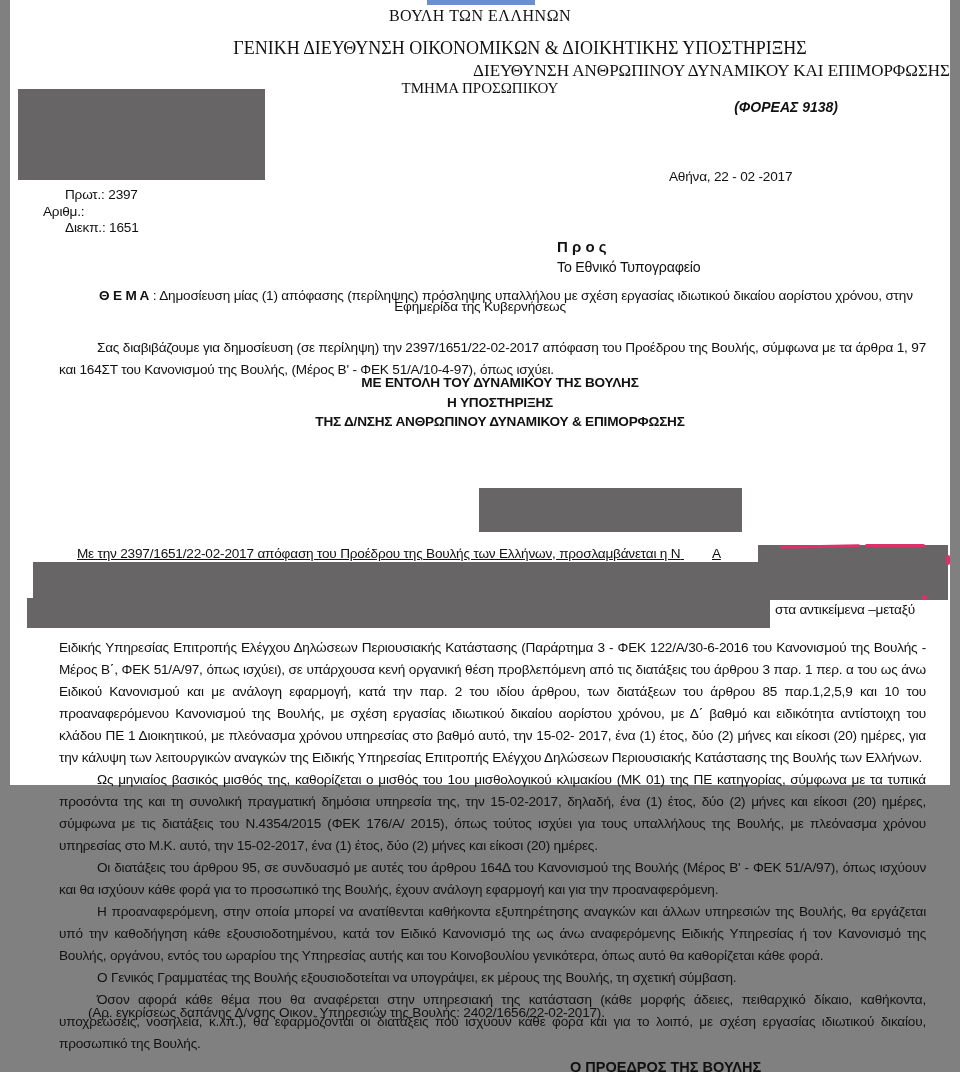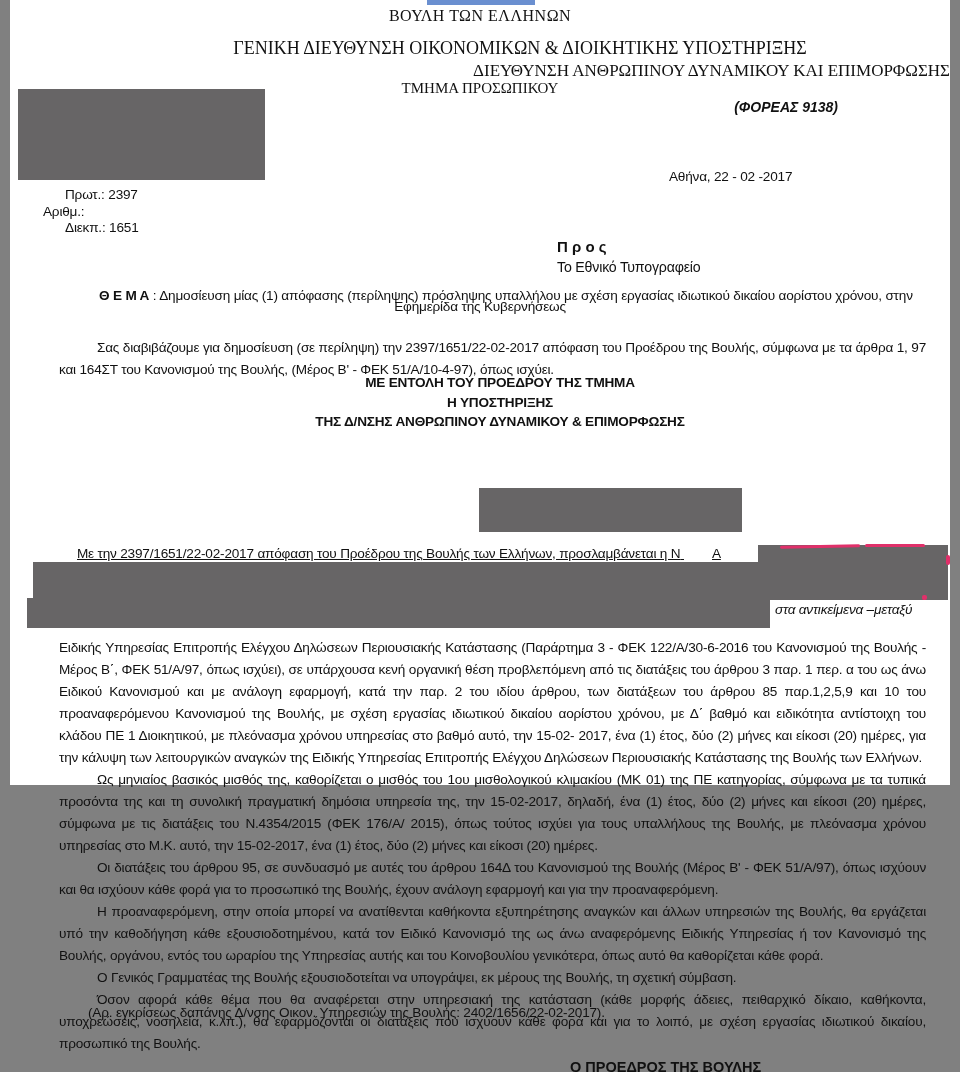--- a/index.html
+++ b/index.html
@@ -56,33 +56,33 @@
   <div class="abs line" style="top:288px;left:41px;margin-left:48px;">
     <span class="bold">Θ Ε Μ Α</span>
     <span>: Δημοσίευση μίας (1) απόφασης (περίληψης) πρόσληψης υπαλλήλου με σχέση εργασίας ιδιωτικού δικαίου αορίστου χρόνου, στην</span>
   </div>
   <div class="abs line center" style="top:299px;">Εφημερίδα της Κυβερνήσεως</div>
 
   <div class="body-text" style="top:337px;">
     <p class="indent">Σας διαβιβάζουμε για δημοσίευση (σε περίληψη) την 2397/1651/22-02-2017 απόφαση του Προέδρου της Βουλής, σύμφωνα με τα άρθρα 1, 97 και 164ΣΤ του Κανονισμού της Βουλής, (Μέρος Β' - ΦΕΚ 51/Α/10-4-97), όπως ισχύει.</p>
   </div>
 
-  <div class="abs bold line center" style="top:375px;left:150px;width:680px;">ΜΕ ΕΝΤΟΛΗ ΤΟΥ ΠΡΟΕΔΡΟΥ ΤΗΣ ΤΜΗΜΑ</div>
+  <div class="abs bold line center" style="top:375px;left:150px;width:680px;">ΜΕ ΕΝΤΟΛΗ ΤΟΥ ΔΥΝΑΜΙΚΟΥ ΤΗΣ ΒΟΥΛΗΣ</div>
   <div class="abs bold line center" style="top:395px;left:150px;width:680px;">Η ΥΠΟΣΤΗΡΙΞΗΣ</div>
   <div class="abs bold line center" style="top:414px;left:150px;width:680px;">ΤΗΣ Δ/ΝΣΗΣ ΑΝΘΡΩΠΙΝΟΥ ΔΥΝΑΜΙΚΟΥ &amp; ΕΠΙΜΟΡΦΩΣΗΣ</div>
 
   <div class="redact" style="left:469px;top:488px;width:263px;height:44px;"></div>
 
   <div class="abs line" style="top:546px;left:67px;text-decoration:underline;">
     <span>Με την  2397/1651/22-02-2017 απόφαση του Προέδρου της Βουλής των Ελλήνων, προσλαμβάνεται η Ν</span>
     <span style="margin-left:28px;">Α</span>
   </div>
 
   <div class="abs line" style="top:580px;left:33px;width:867px;color:#333;overflow:hidden;">άλλων- της επεξεργασίας κειμένων, των υπολογιστικών φύλλων και των υπηρεσιών διαδικτύου, σύμφωνα με τις διατάξεις του Ειδικού Κανονισμού της</div>
-  <div class="abs line" style="top:602px;left:765px;font-style:italic;">στα αντικείμενα –μεταξύ</div>
+  <div class="abs line" style="top:602px;left:765px;">στα αντικείμενα –μεταξύ</div>
 
   <div class="redact" style="left:23px;top:562px;width:737px;height:38px;"></div>
   <div class="redact" style="left:17px;top:598px;width:743px;height:30px;"></div>
   <div class="redact" style="left:748px;top:545px;width:190px;height:55px;"></div>
   <div class="pink" style="left:770px;top:545px;width:80px;height:3px;transform:rotate(-1deg);"></div>
   <div class="pink" style="left:855px;top:544px;width:60px;height:3px;"></div>
   <div class="pink" style="left:936px;top:555px;width:4px;height:10px;"></div>
   <div class="pink" style="left:912px;top:595px;width:5px;height:5px;"></div>
 
   <div class="body-text" style="top:637px;">

